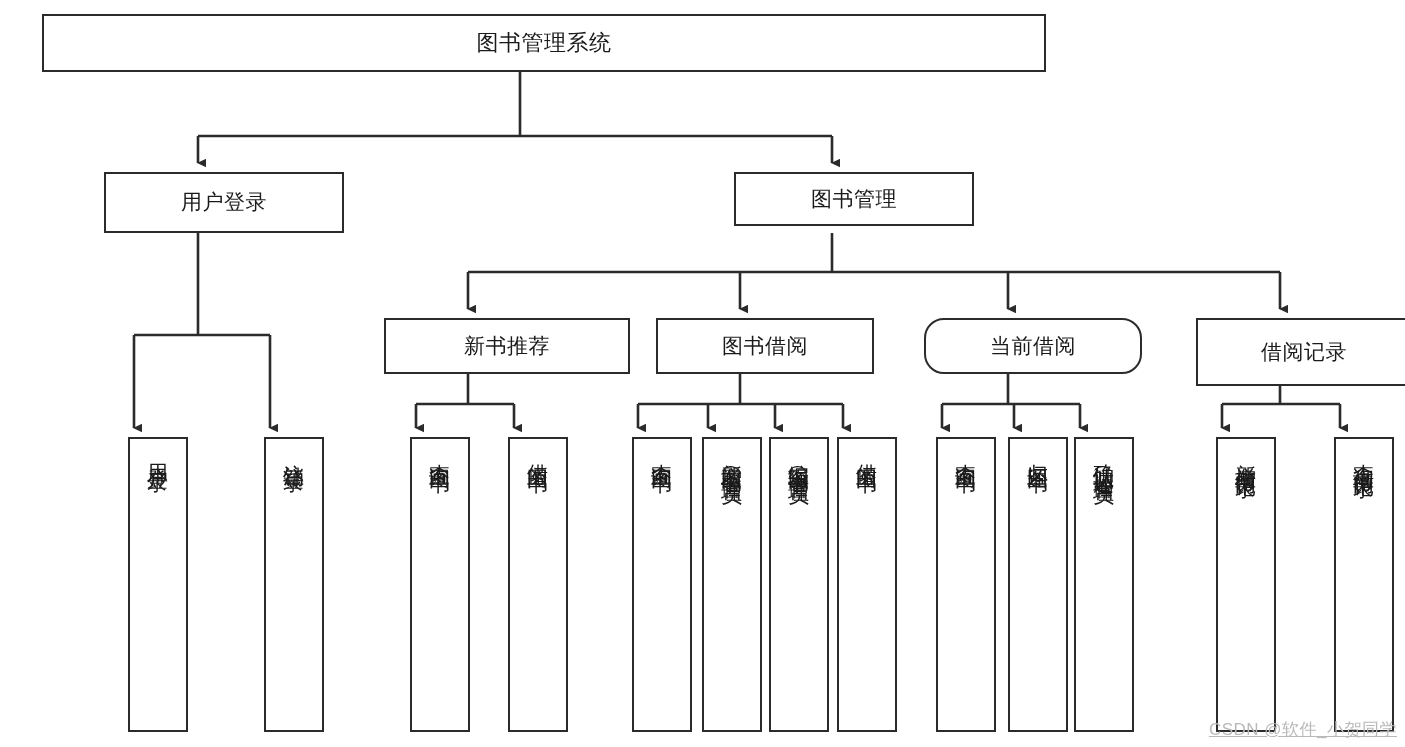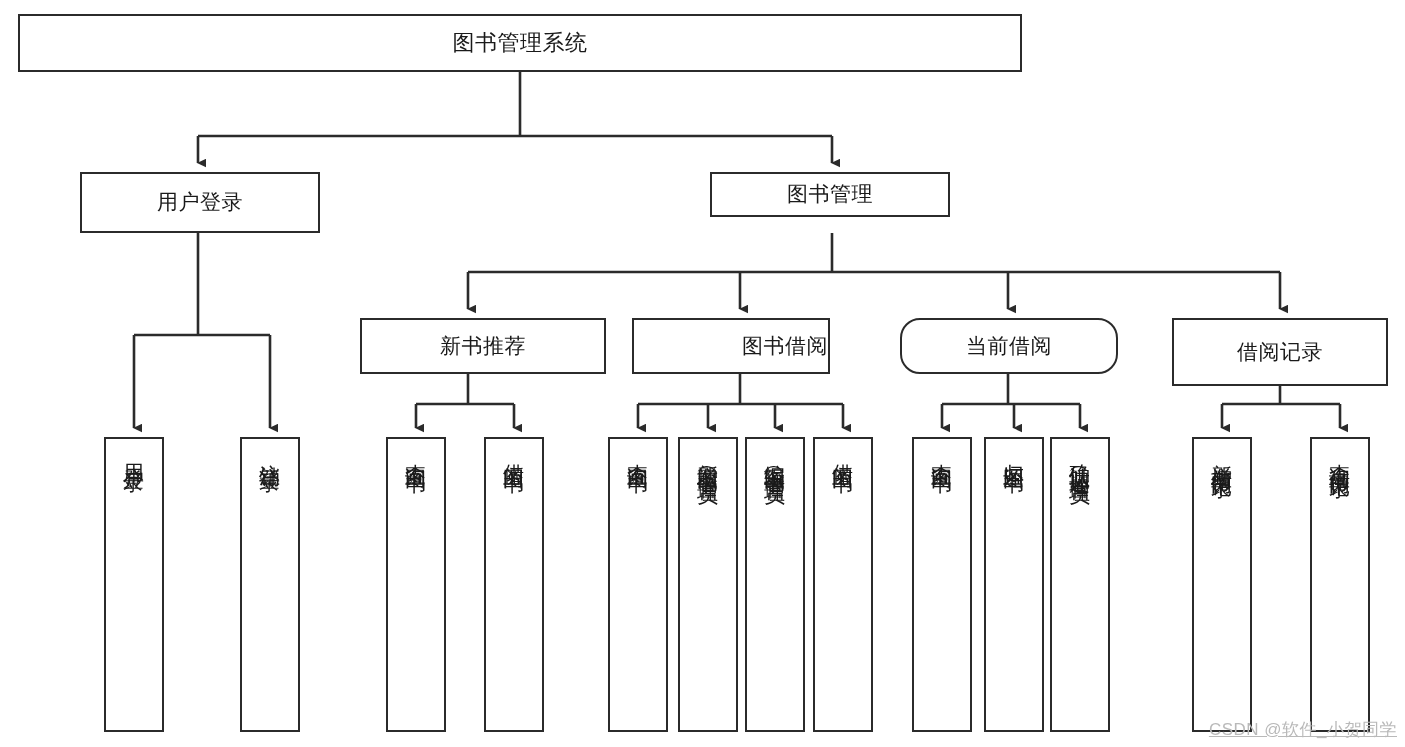--- a/index.html
+++ b/index.html
@@ -26,20 +26,21 @@
   }
   .node-box {
     position: absolute;
     box-sizing: border-box;
     background: #ffffff;
     border: 2px solid #2b2b2b;
     display: flex;
     align-items: center;
     justify-content: center;
     z-index: 3;
+    margin-left: 24px;
   }
   .node-label {
     color: #1a1a1a;
     font-size: 21px;
     line-height: 1.18;
     letter-spacing: 0.5px;
     white-space: nowrap;
     text-align: center;
   }
   .node-box.vertical {
@@ -128,28 +129,28 @@
     </g>
   </svg>
 
   <div class="node-box root" style="left:18px; top:14px; width:1004px; height:58px;">
     <span class="node-label">图书管理系统</span>
   </div>
 
   <div class="node-box" style="left:80px; top:172px; width:240px; height:61px;">
     <span class="node-label">用户登录</span>
   </div>
-  <div class="node-box" style="left:710px; top:172px; width:240px; height:45px;">
+  <div class="node-box" style="left:710px; top:172px; width:240px; height:54px;">
     <span class="node-label">图书管理</span>
   </div>
 
   <div class="node-box" style="left:360px; top:318px; width:246px; height:56px;">
     <span class="node-label">新书推荐</span>
   </div>
-  <div class="node-box" style="left:632px; top:318px; width:198px; height:56px;justify-content:flex-end;">
+  <div class="node-box" style="left:632px; top:318px; width:218px; height:56px;">
     <span class="node-label">图书借阅</span>
   </div>
   <div class="node-box" style="left:900px; top:318px; width:218px; height:56px;border-radius:20px;">
     <span class="node-label">当前借阅</span>
   </div>
   <div class="node-box" style="left:1172px; top:318px; width:216px; height:68px;">
     <span class="node-label">借阅记录</span>
   </div>
 
   <div class="node-box vertical" style="left:104px; top:437px; width:60px; height:295px;">

